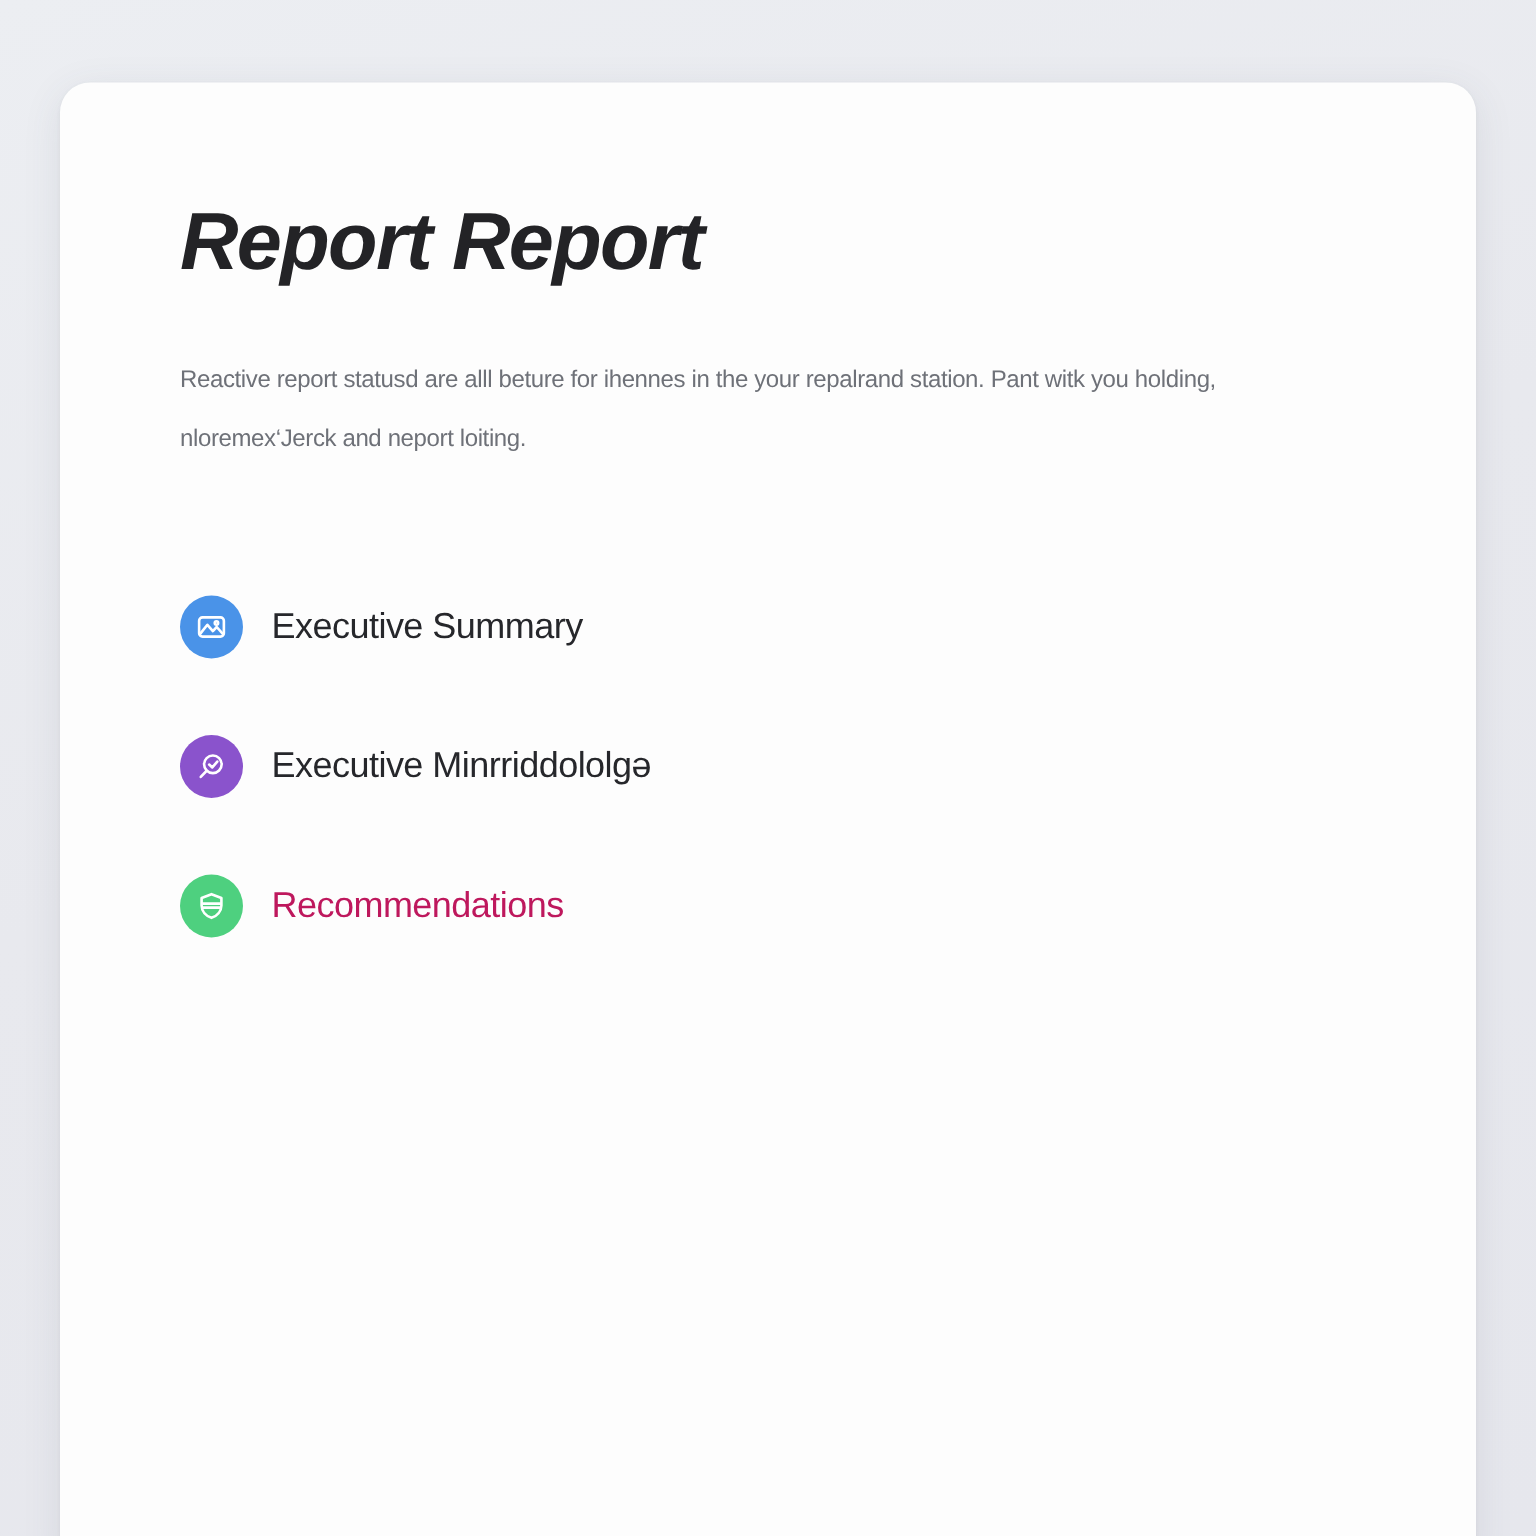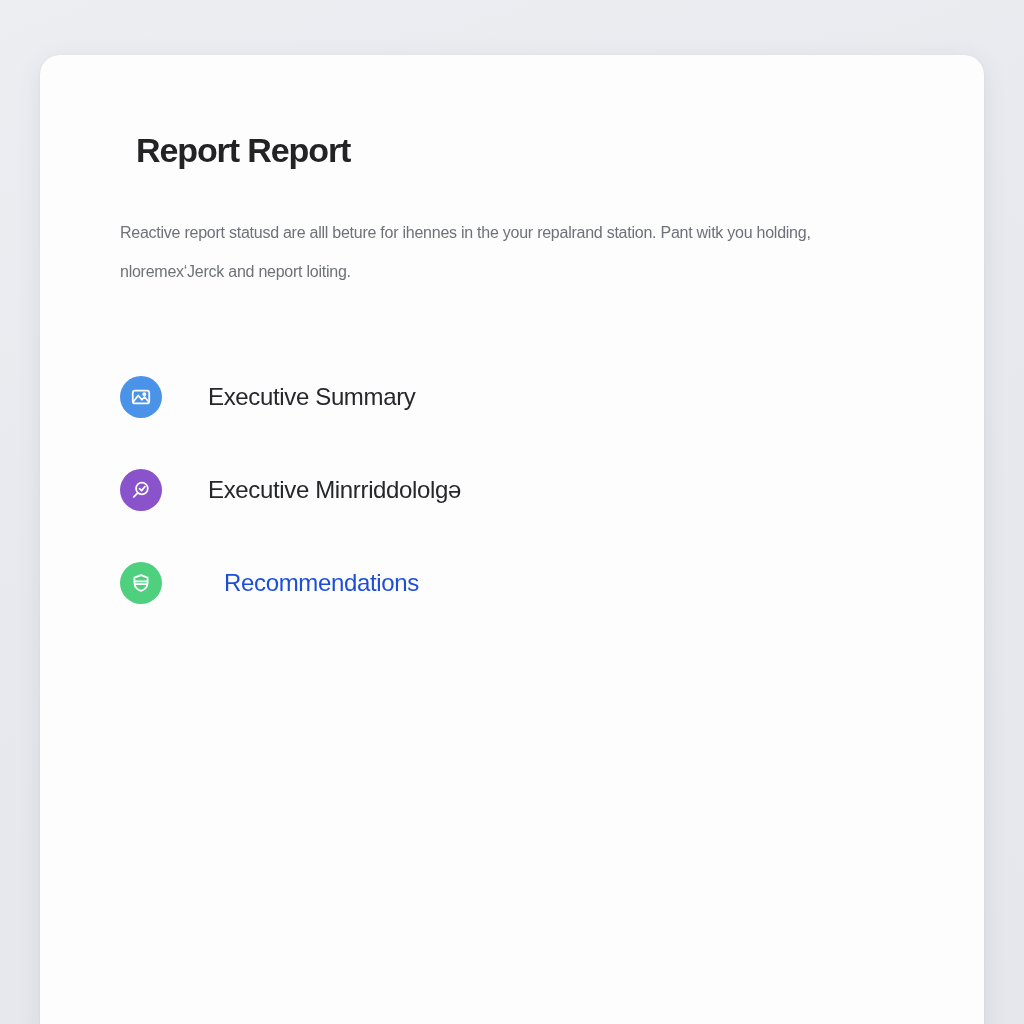--- a/index.html
+++ b/index.html
@@ -28,47 +28,47 @@
     background: #fdfdfd;
     border-radius: 20px 20px 0 0;
     box-shadow: 0 6px 26px rgba(70, 78, 100, 0.10),
                 0 1px 3px rgba(70, 78, 100, 0.07);
     overflow: hidden;
   }
   .card-inner {
     padding: 78px 0 0 80px;
   }
   .page-title {
-    font-size: 34px;
+    font-size: 54px;
     font-weight: 700;
     letter-spacing: -1.1px;
     color: #232326;
-    margin: 0 0 44px 16px;
+    margin: 0 0 44px 0;
     line-height: 1.05;
+    font-style: italic;
   }
   .intro {
     font-size: 16px;
     line-height: 39px;
     color: #6e7178;
     letter-spacing: -0.25px;
     margin: 0;
     max-width: 770px;
     font-weight: 400;
   }
   .section-list {
     list-style: none;
     margin: 84px 0 0 0;
     padding: 0;
   }
   .section-item {
     display: flex;
     align-items: center;
     height: 44px;
     margin-bottom: 49px;
-    gap: 27px;
   }
   .icon-badge {
     width: 42px;
     height: 42px;
     min-width: 42px;
     border-radius: 50%;
     display: flex;
     align-items: center;
     justify-content: center;
     margin-right: 19px;
@@ -125,18 +125,18 @@
 
 
       <li class="section-item">
         <span class="icon-badge" style="background: rgb(78, 208, 127);">
           <svg width="22" height="22" viewBox="0 0 24 24" fill="none" stroke="#ffffff" stroke-width="1.9" stroke-linecap="round" stroke-linejoin="round">
             <path d="M12 3.4 L19.2 6.2 V11.6 C19.2 15.9 16.1 19.2 12 20.6 C7.9 19.2 4.8 15.9 4.8 11.6 V6.2 Z"></path>
             <path d="M5.6 10.3 H18.4"></path>
             <path d="M5.6 13.2 H18.4"></path>
           </svg>
         </span>
-        <span class="item-label" style="color: #1d4ed8; margin-left: 16px;">Recommendations</span>
+        <span class="item-label" style="color: #be185d;">Recommendations</span>
       </li>
 
     </ul>
   </div>
 </div>
 
 </body></html>

